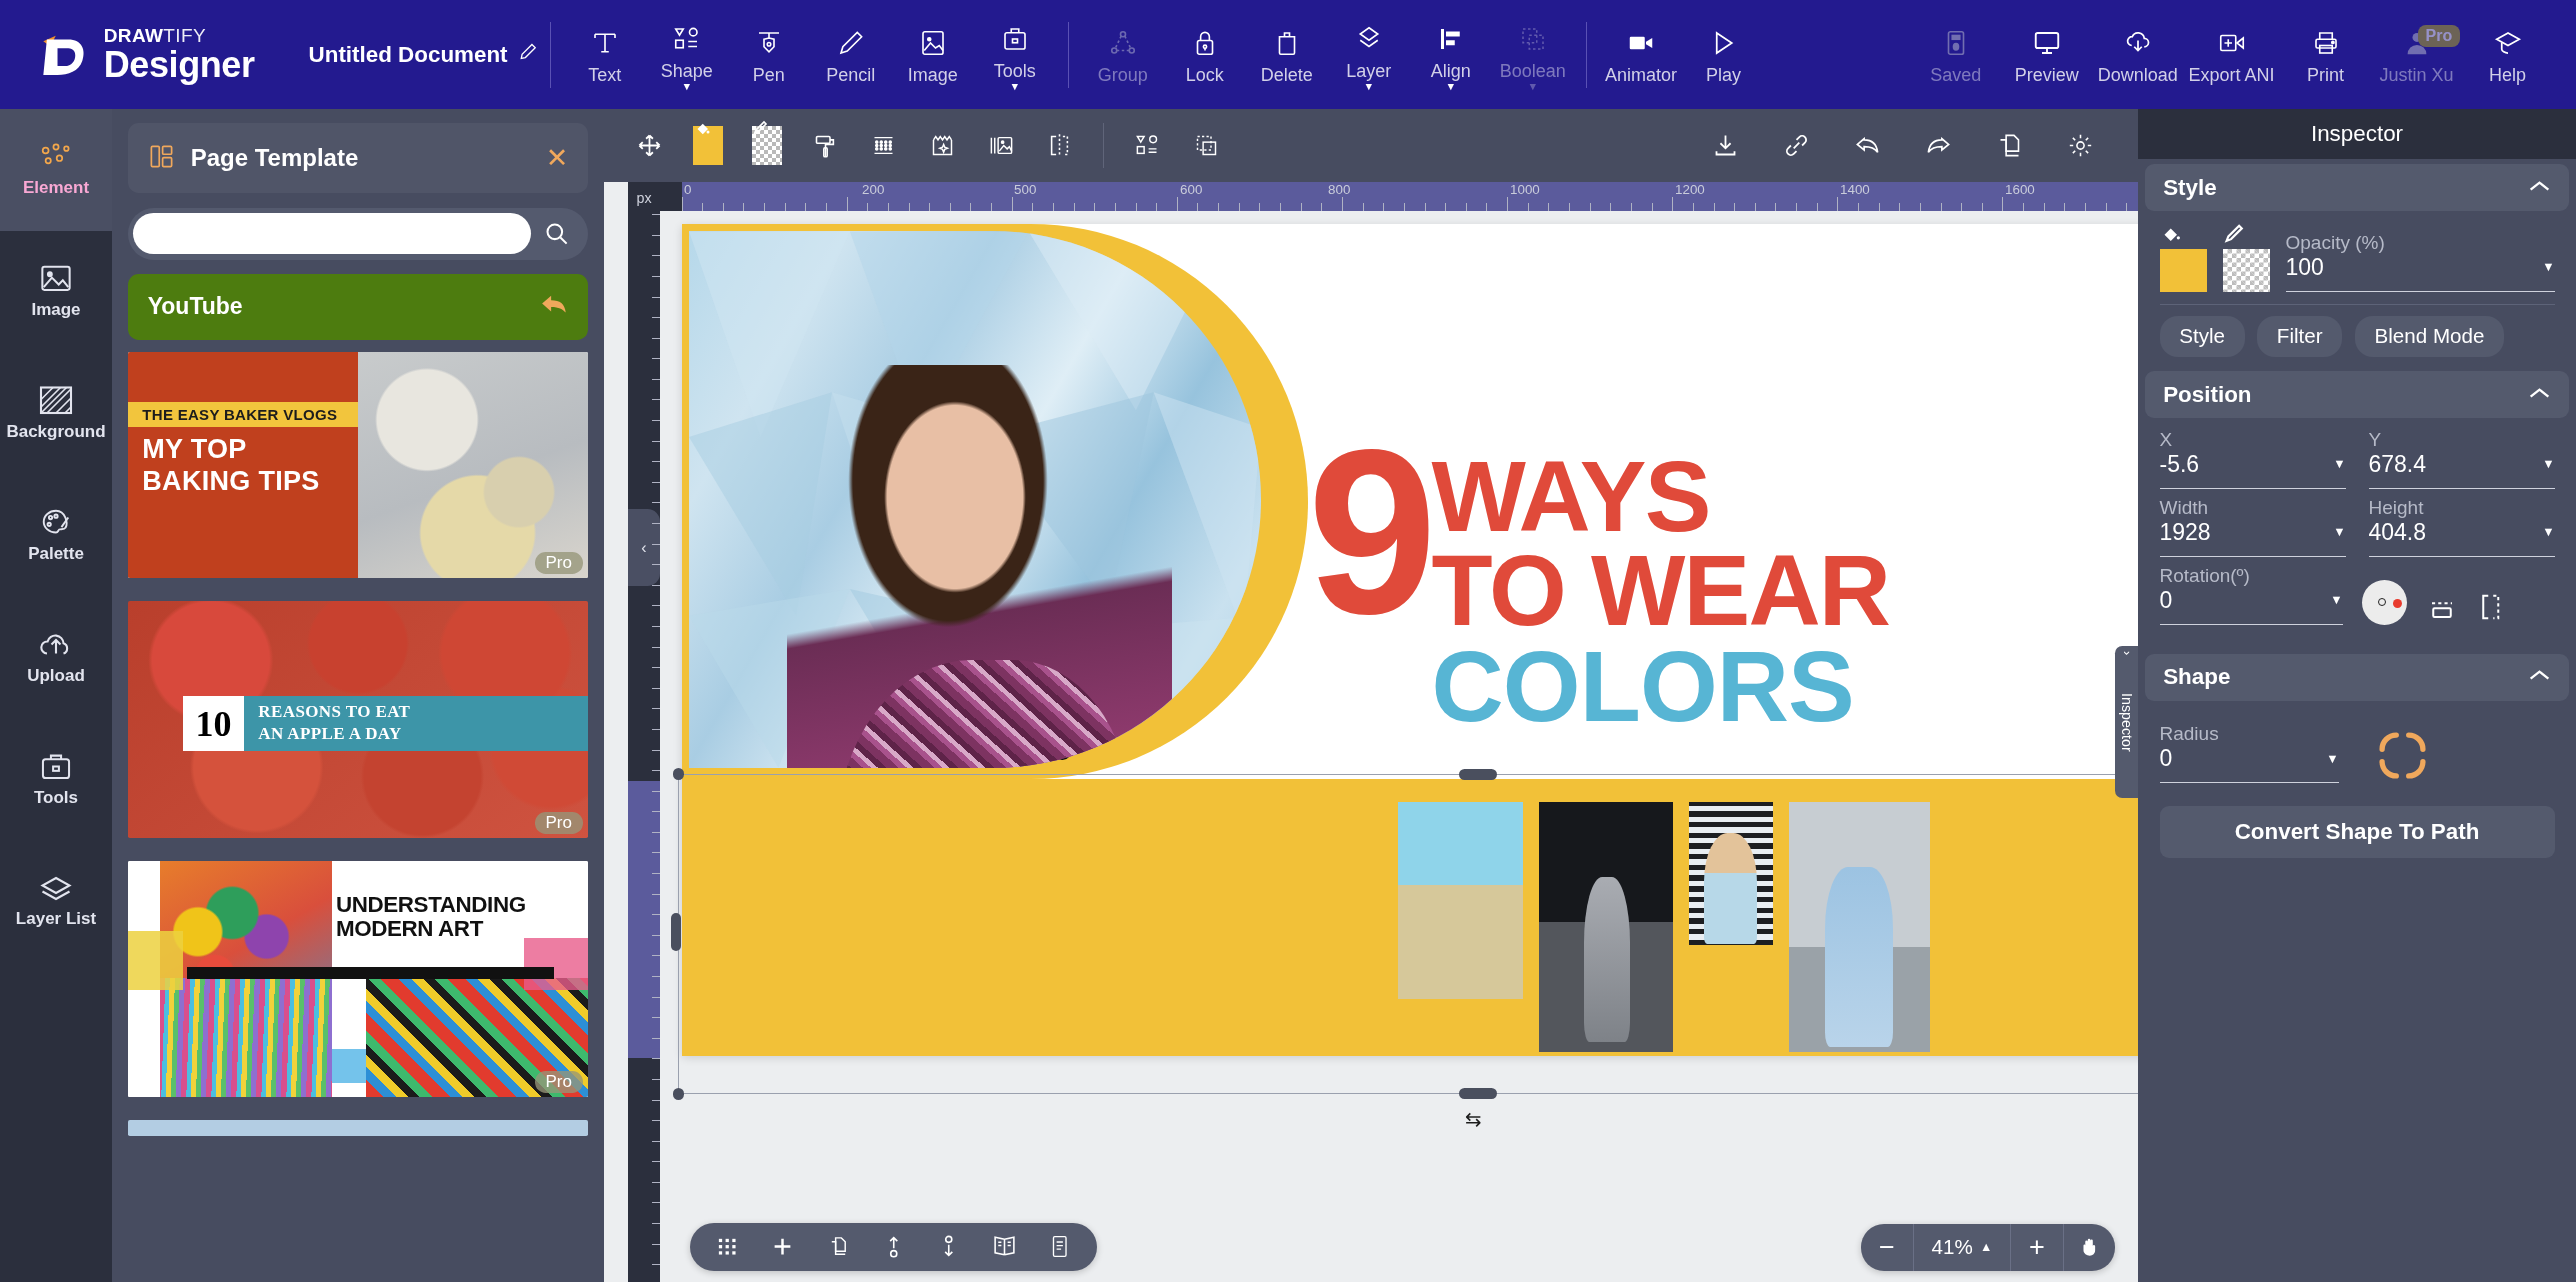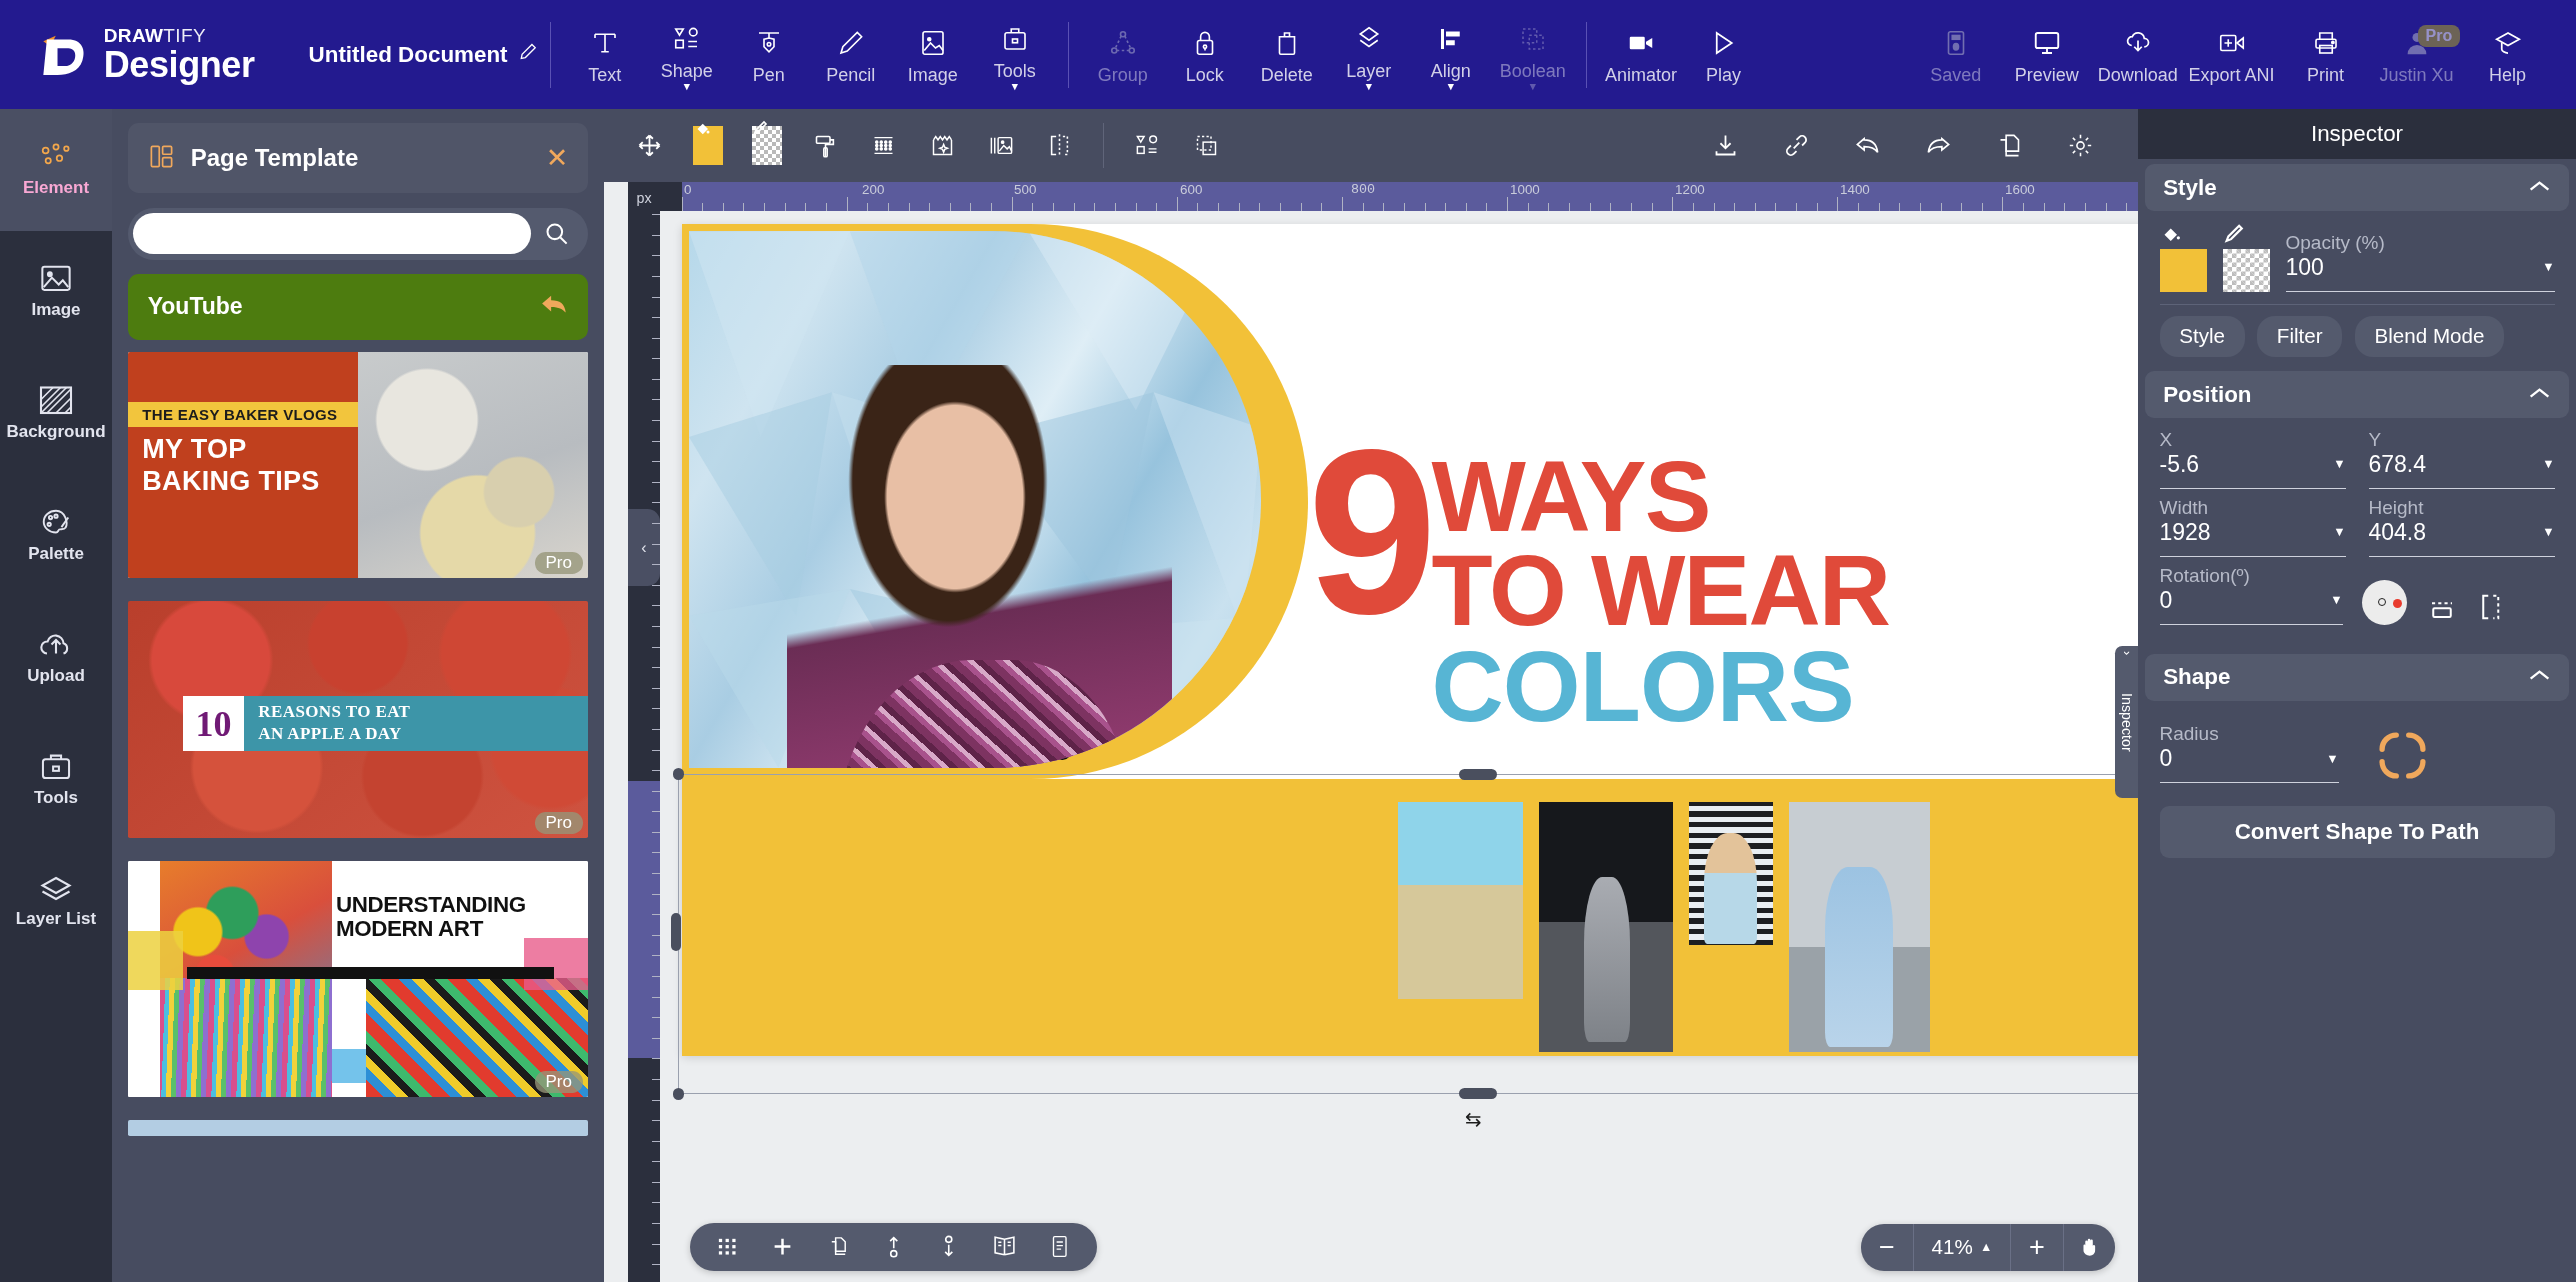--- a/index.html
+++ b/index.html
@@ -116,21 +116,21 @@
   
   .th2 { height: 237px; background:
       radial-gradient(circle at 18% 25%, #d8493c 0 14%, transparent 15%),
       radial-gradient(circle at 50% 18%, #c8412f 0 16%, transparent 17%),
       radial-gradient(circle at 82% 22%, #cf4734 0 15%, transparent 16%),
       radial-gradient(circle at 28% 70%, #d5523c 0 17%, transparent 18%),
       radial-gradient(circle at 64% 74%, #c44330 0 17%, transparent 18%),
       radial-gradient(circle at 92% 62%, #d04a36 0 13%, transparent 14%),
       linear-gradient(140deg,#b93f2c,#cf5340); position: relative; }
   .th2 .strip { position: absolute; left: 55px; right: 0; top: 95px; height: 55px; display: flex; }
-  .th2 .num { width: 61px; background: #fff; color: #701a75; font-size: 36px; font-weight: bold;
+  .th2 .num { width: 61px; background: #fff; color: #000000; font-size: 36px; font-weight: bold;
               display: flex; align-items: center; justify-content: center; font-family: "Liberation Serif", serif; }
   .th2 .txt { flex: 1; background: #3d95a8; color: #fff; font-size: 17px; font-weight: bold;
               font-family: "Liberation Serif", serif; padding: 4.5px 0 0 14.3px; line-height: 1.3; letter-spacing:0.4px;}
 
   
   .th3 { height: 236px; background: #fff; position: relative; display: flex; }
   .th3 .yel { position: absolute; left: 0; top: 70px; width: 55px; height: 59px; background: #ecd13f; opacity:.85; z-index:3;}
   .th3 .pnk { position: absolute; right: 0; top: 77px; width: 64px; height: 52px; background: #e85c8b; opacity:.8; z-index:3;}
   .th3 .blu { position: absolute; left: 204px; bottom: 14.3px; width: 34px; height: 34px; background: #5cb8e8; opacity:.85; z-index:3;}
   .th3 .col { position: relative; }
@@ -918,21 +918,21 @@
               <div class="tick" style="left: 517px; bottom: 0px; width: 0.9px; height: 14.3px;"></div>
               <div class="rlabel" style="left: 520px; top: 0px;">600</div>
               <div class="tick" style="left: 537px; bottom: 0px; width: 0.9px; height: 8px;"></div>
               <div class="tick" style="left: 558px; bottom: 0px; width: 0.9px; height: 8px;"></div>
               <div class="tick" style="left: 579px; bottom: 0px; width: 0.9px; height: 8px;"></div>
               <div class="tick" style="left: 599px; bottom: 0px; width: 0.9px; height: 8px;"></div>
               <div class="tick" style="left: 620px; bottom: 0px; width: 0.9px; height: 8px;"></div>
               <div class="tick" style="left: 641px; bottom: 0px; width: 0.9px; height: 8px;"></div>
               <div class="tick" style="left: 661px; bottom: 0px; width: 0.9px; height: 8px;"></div>
               <div class="tick" style="left: 682px; bottom: 0px; width: 0.9px; height: 14.3px;"></div>
-              <div class="rlabel" style="left: 691px; top: 0px; font-family: Liberation Mono, monospace;">800</div>
+              <div class="rlabel" style="left: 668px; top: 0px;">800</div>
               <div class="tick" style="left: 703px; bottom: 0px; width: 0.9px; height: 8px;"></div>
               <div class="tick" style="left: 723px; bottom: 0px; width: 0.9px; height: 8px;"></div>
               <div class="tick" style="left: 744px; bottom: 0px; width: 0.9px; height: 8px;"></div>
               <div class="tick" style="left: 765px; bottom: 0px; width: 0.9px; height: 8px;"></div>
               <div class="tick" style="left: 785px; bottom: 0px; width: 0.9px; height: 8px;"></div>
               <div class="tick" style="left: 806px; bottom: 0px; width: 0.9px; height: 8px;"></div>
               <div class="tick" style="left: 826px; bottom: 0px; width: 0.9px; height: 8px;"></div>
               <div class="tick" style="left: 847px; bottom: 0px; width: 0.9px; height: 14.3px;"></div>
               <div class="rlabel" style="left: 850px; top: 0px;">1000</div>
               <div class="tick" style="left: 868px; bottom: 0px; width: 0.9px; height: 8px;"></div>

